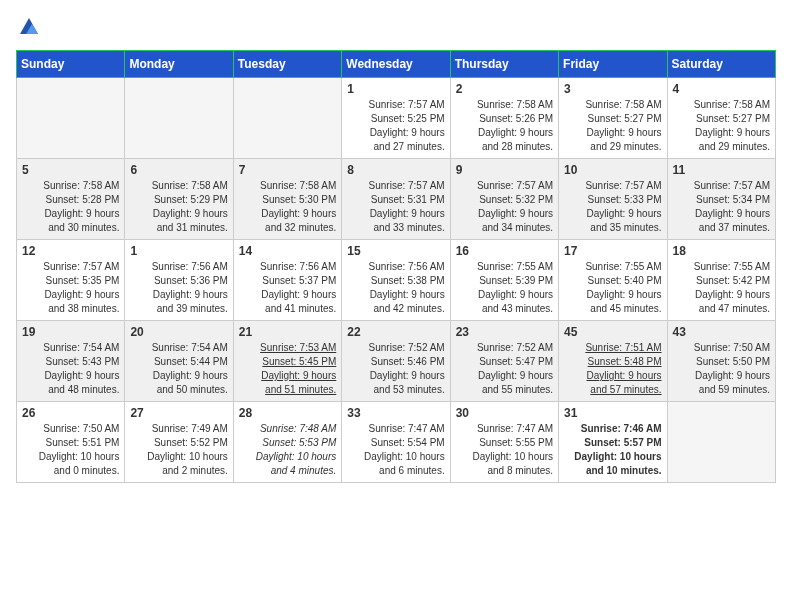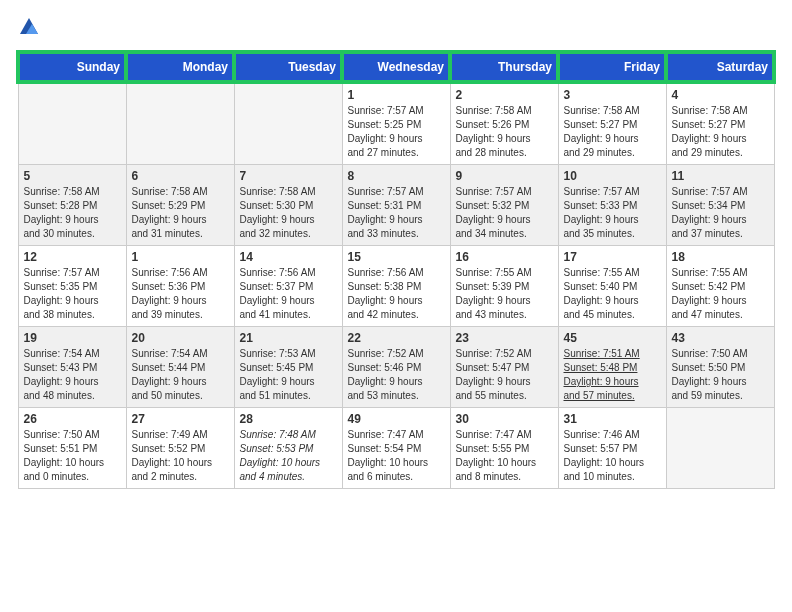--- a/index.html
+++ b/index.html
@@ -55,22 +55,22 @@
     .calendar {
       width: 100%;
       border-collapse: collapse;
     }
     .calendar th {
       background-color: #2255cc;
       color: #fff;
       font-size: 12px;
       font-weight: bold;
       padding: 6px 4px;
-      text-align: right;
-      border: 4px solid #22c55e;
+      text-align: left;
+      border: 1px solid #22c55e;
     }
     .calendar td {
       border: 1px solid #ccc;
       vertical-align: top;
       padding: 4px 5px;
       width: calc(100%/7);
       min-height: 70px;
       font-size: 10.5px;
       color: #333;
       background: #fff;
@@ -81,20 +81,21 @@
     .day-number {
       font-weight: bold;
       font-size: 12px;
       margin-bottom: 2px;
       display: block;
     }
     .day-info {
       line-height: 1.4;
       font-size: 10px;
       color: #333;
+      text-align: right;
     }
     .row-shaded td {
       background: #f0f0f0;
     }
   </style>
 </head>
 <body>
 
 <div class="header">
   <div class="logo">
@@ -271,21 +272,21 @@
         </td>
         <td>
           <span class="day-number">20</span>
           <div class="day-info" style="white-space: pre-line;">Sunrise: 7:54 AM
 Sunset: 5:44 PM
 Daylight: 9 hours
 and 50 minutes.</div>
         </td>
         <td>
           <span class="day-number">21</span>
-          <div class="day-info" style="white-space: pre-line;">Sunrise: 7:53 AM
+          <div class="day-info" style="white-space: pre-line; text-decoration: underline;">Sunrise: 7:53 AM
 Sunset: 5:45 PM
 Daylight: 9 hours
 and 51 minutes.</div>
         </td>
         <td>
           <span class="day-number">22</span>
           <div class="day-info" style="white-space: pre-line;">Sunrise: 7:52 AM
 Sunset: 5:46 PM
 Daylight: 9 hours
 and 53 minutes.</div>
@@ -328,36 +329,36 @@
 and 2 minutes.</div>
         </td>
         <td>
           <span class="day-number">28</span>
           <div class="day-info" style="white-space: pre-line; font-style: italic;">Sunrise: 7:48 AM
 Sunset: 5:53 PM
 Daylight: 10 hours
 and 4 minutes.</div>
         </td>
         <td>
-          <span class="day-number">49</span>
+          <span class="day-number">33</span>
           <div class="day-info" style="white-space: pre-line;">Sunrise: 7:47 AM
 Sunset: 5:54 PM
 Daylight: 10 hours
 and 6 minutes.</div>
         </td>
         <td>
           <span class="day-number">30</span>
           <div class="day-info" style="white-space: pre-line;">Sunrise: 7:47 AM
 Sunset: 5:55 PM
 Daylight: 10 hours
 and 8 minutes.</div>
         </td>
         <td>
           <span class="day-number">31</span>
-          <div class="day-info" style="white-space: pre-line;">Sunrise: 7:46 AM
+          <div class="day-info" style="white-space: pre-line; font-weight: bold;">Sunrise: 7:46 AM
 Sunset: 5:57 PM
 Daylight: 10 hours
 and 10 minutes.</div>
         </td>
         <td class="empty"></td>
       </tr>
     </tbody>
 </table>
 
 </body></html>

